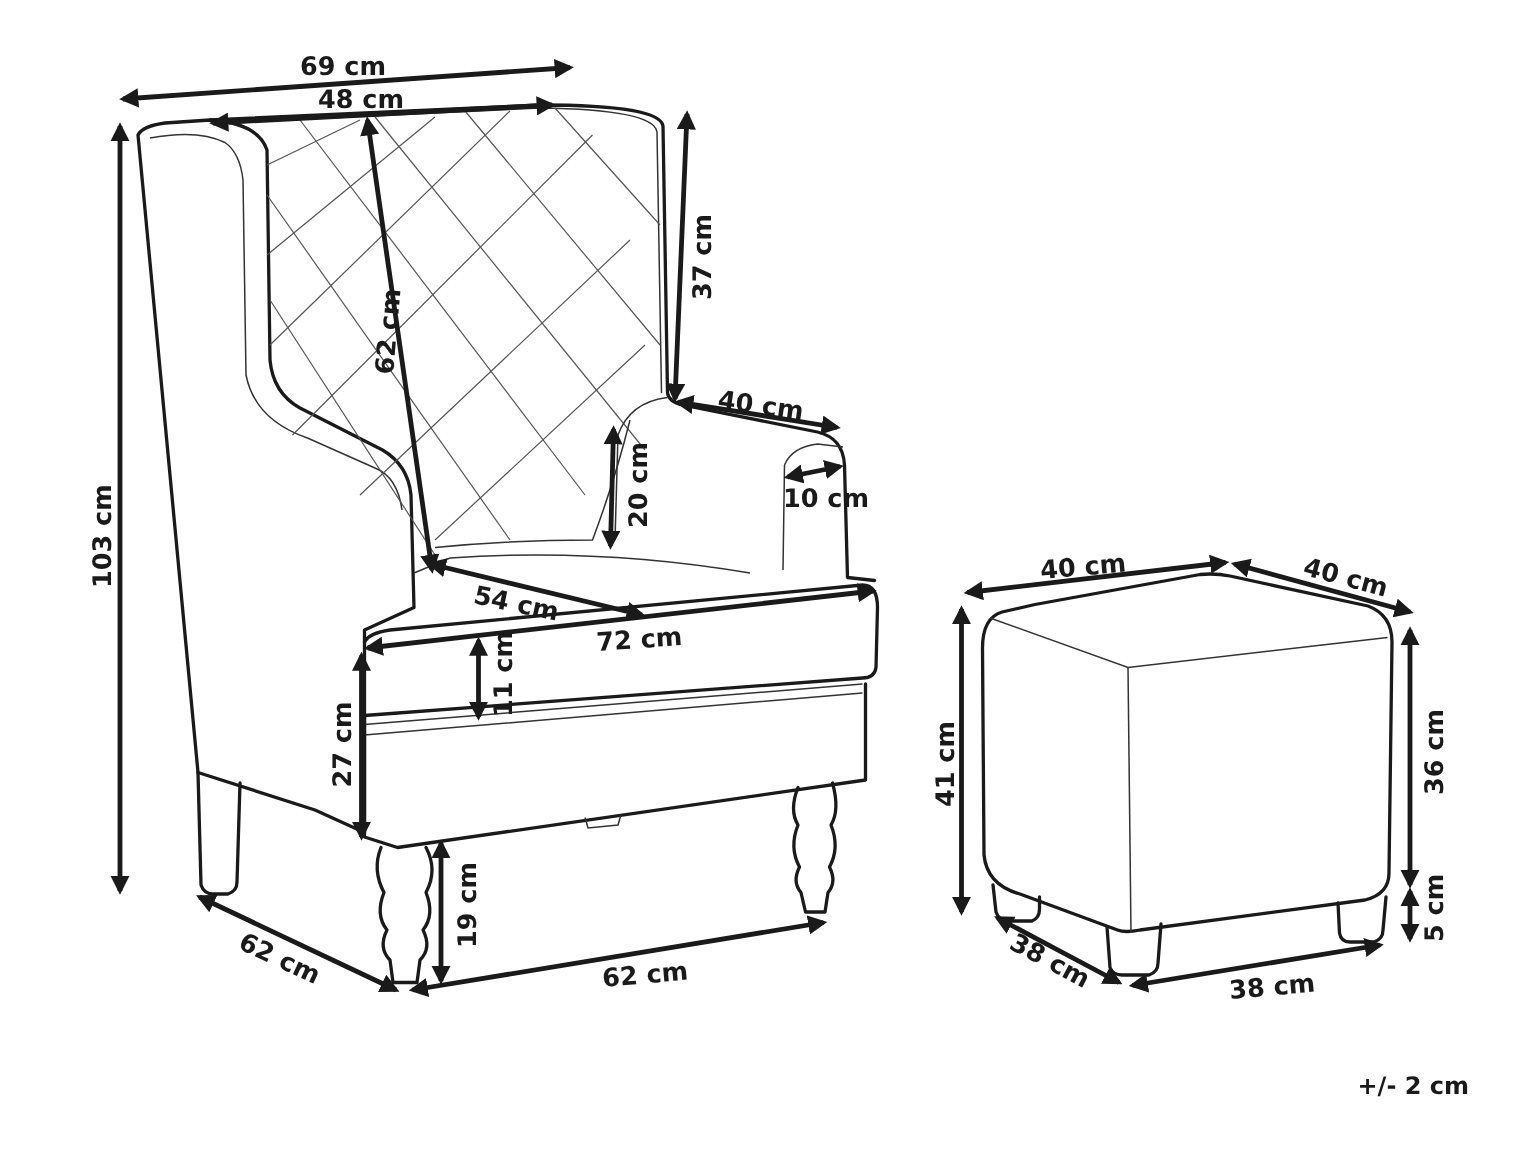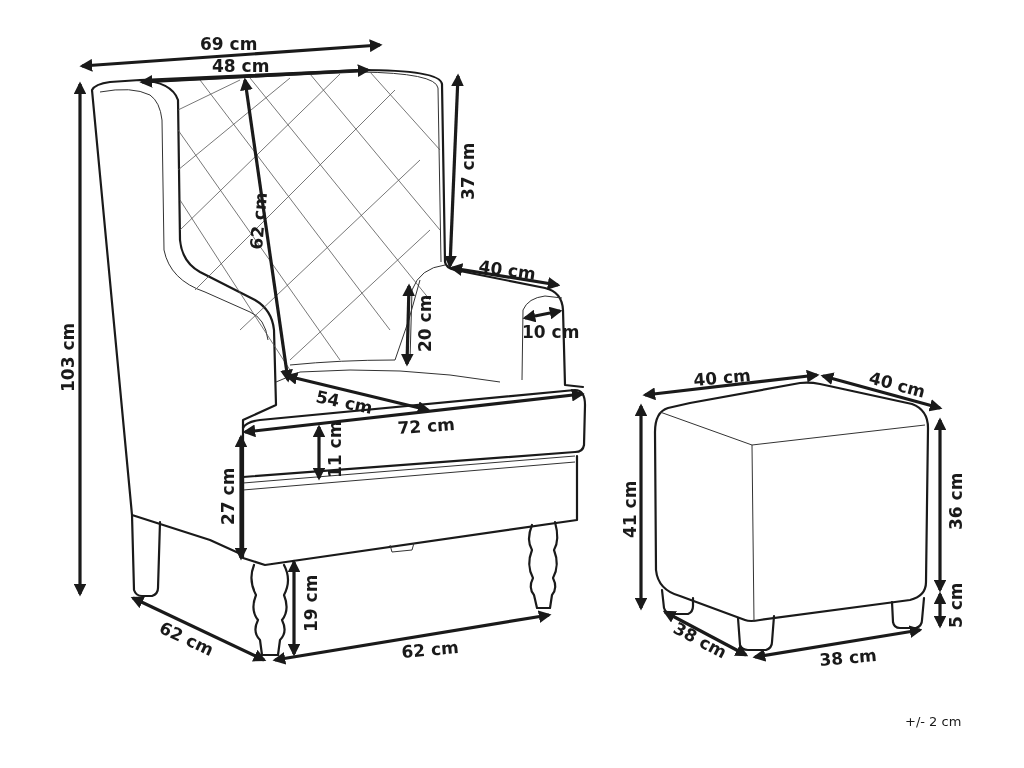--- a/index.html
+++ b/index.html
@@ -3,21 +3,21 @@
   <meta charset="utf-8">
   <style>
     html, body { margin: 0; padding: 0; background: #ffffff; }
     body { width: 1024px; height: 768px; position: relative; overflow: hidden; font-family: "DejaVu Sans", sans-serif; }
     svg { position: absolute; left: 0; top: 0; }
     .outline { fill: none; stroke: #1a1a1a; stroke-width: 2.2; stroke-linejoin: round; stroke-linecap: round; }
     .thin { fill: none; stroke: #333; stroke-width: 1; }
     .hair { fill: none; stroke: #555; stroke-width: 0.8; }
     .dim { stroke: #1a1a1a; stroke-width: 3.2; fill: none; }
     .lbl { font-family: "DejaVu Sans", sans-serif; font-weight: bold; font-size: 17px; fill: #1a1a1a; }
-    .tol { position: absolute; left: 905px; top: 714px; font-family: "DejaVu Sans", sans-serif; font-weight: normal; font-size: 13px; color: #1a1a1a; }
+    .tol { position: absolute; left: 905px; top: 714px; font-family: "DejaVu Sans", sans-serif; font-weight: bold; font-size: 16px; color: #1a1a1a; }
   </style>
 </head>
 <body>
 
 <svg width="1024" height="768" viewBox="0 0 1024 768" xmlns="http://www.w3.org/2000/svg">
   <defs>
     <marker id="ah" viewBox="0 0 10 10" refX="8" refY="5" markerWidth="4" markerHeight="4" orient="auto-start-reverse">
       <path d="M0,0 L10,5 L0,10 z" fill="#1a1a1a"></path>
     </marker>
   </defs>

